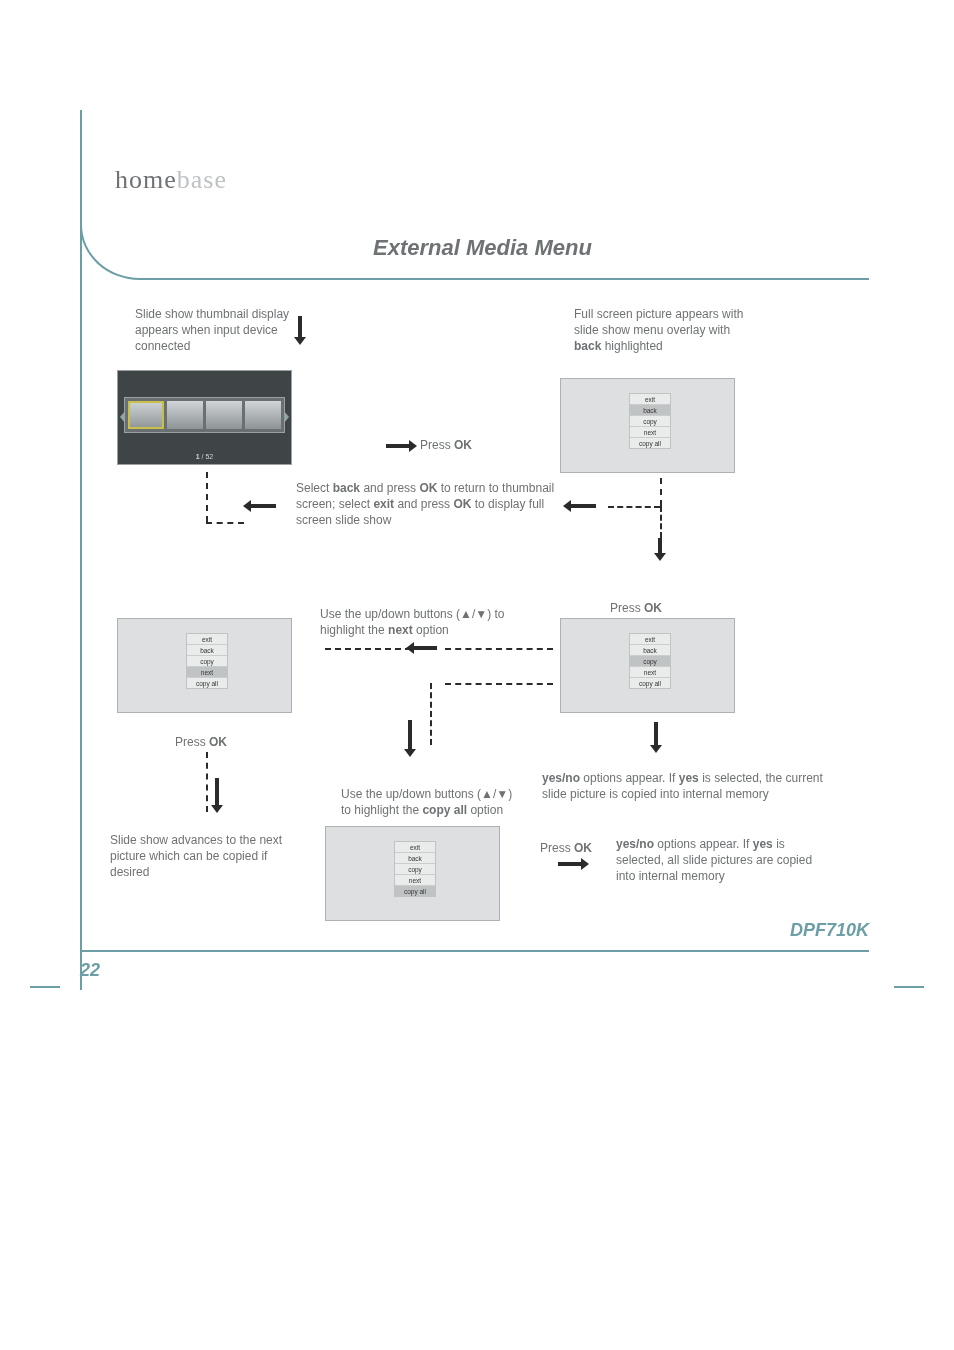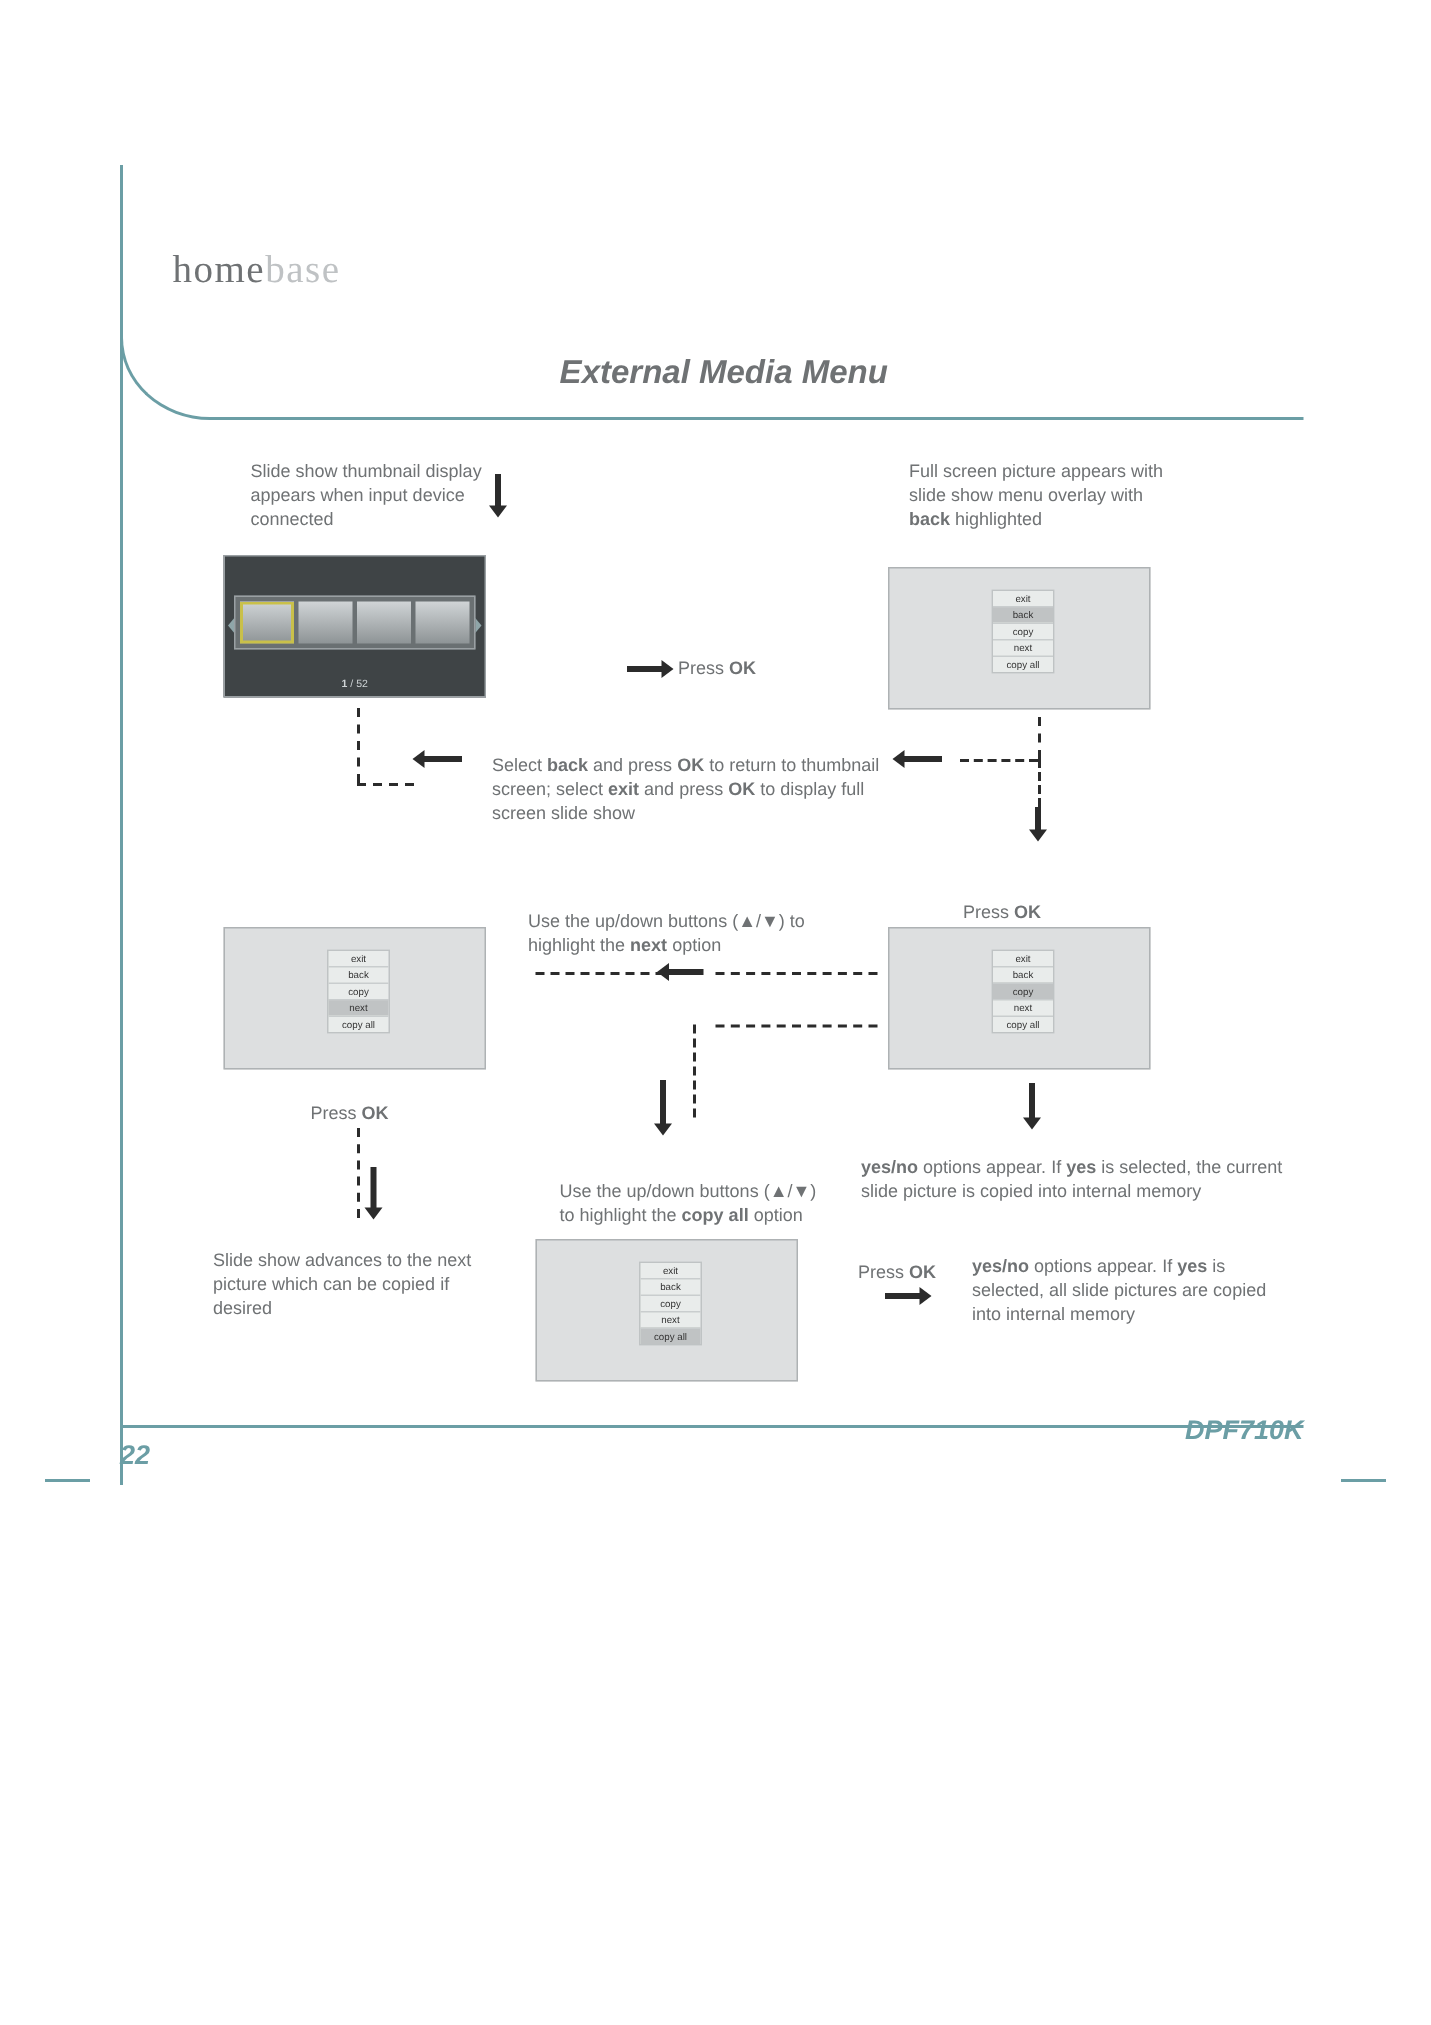--- a/index.html
+++ b/index.html
@@ -67,21 +67,20 @@
     font-size: 22px;
     color: var(--grey-text);
     padding-left: 11px;
   }
   .content {
     position: absolute;
     left: 110px;
     top: 300px;
     width: 740px;
     height: 650px;
-    margin-left: 32px;
   }
   .caption {
     font-size: 12px;
     line-height: 1.35;
     color: var(--grey-text);
     position: absolute;
   }
   .caption b { font-weight: bold; }
   .sym { font-family: Arial; }
   .press-ok { font-size: 12px; }
@@ -268,21 +267,21 @@
   <div class="frame menu" style="left:450px; top:78px;">
     <div class="menu-box">
       <div class="row">exit</div>
       <div class="row sel">back</div>
       <div class="row">copy</div>
       <div class="row">next</div>
       <div class="row">copy all</div>
     </div>
   </div>
 
-  <div class="caption" style="left:186px; top:202px; width:265px;">
+  <div class="caption" style="left:186px; top:180px; width:265px;">
     <span>Select </span><b>back</b><span> and press </span><b>OK</b><span> to return to thumbnail screen; select </span><b>exit</b><span> and press </span><b>OK</b><span> to display full screen slide show</span>
   </div>
   <div class="arrow-left" style="left:140px; top:204px; width:26px;"></div>
   <div class="arrow-left" style="left:460px; top:204px; width:26px;"></div>
 
   <div class="dash-v" style="left:96px; top:172px; height:50px;"></div>
   <div class="dash-h" style="left:96px; top:222px; width:38px;"></div>
 
   <div class="dash-v" style="left:550px; top:178px; height:28px;"></div>
   <div class="dash-h" style="left:498px; top:206px; width:52px;"></div>
@@ -358,15 +357,15 @@
   <div class="arrow-right" style="left:448px; top:562px; width:24px;"></div>
 
   <div class="caption" style="left:506px; top:536px; width:205px;">
     <b>yes/no</b><span> options appear. If </span><b>yes</b><span> is selected, all slide pictures are copied into internal memory</span>
   </div>
 
 </div>
 
 <div class="hrule" style="top:950px;"></div>
 <div class="footnum" style="left:80px; top:960px;">22</div>
-<div class="footmodel" style="right:85px; top:943px;">DPF710K</div>
+<div class="footmodel" style="right:85px; top:920px;">DPF710K</div>
 <div class="foot-rule-short-l" style="top:986px;"></div>
 <div class="foot-rule-short-r" style="top:986px;"></div>
 
 </body></html>

